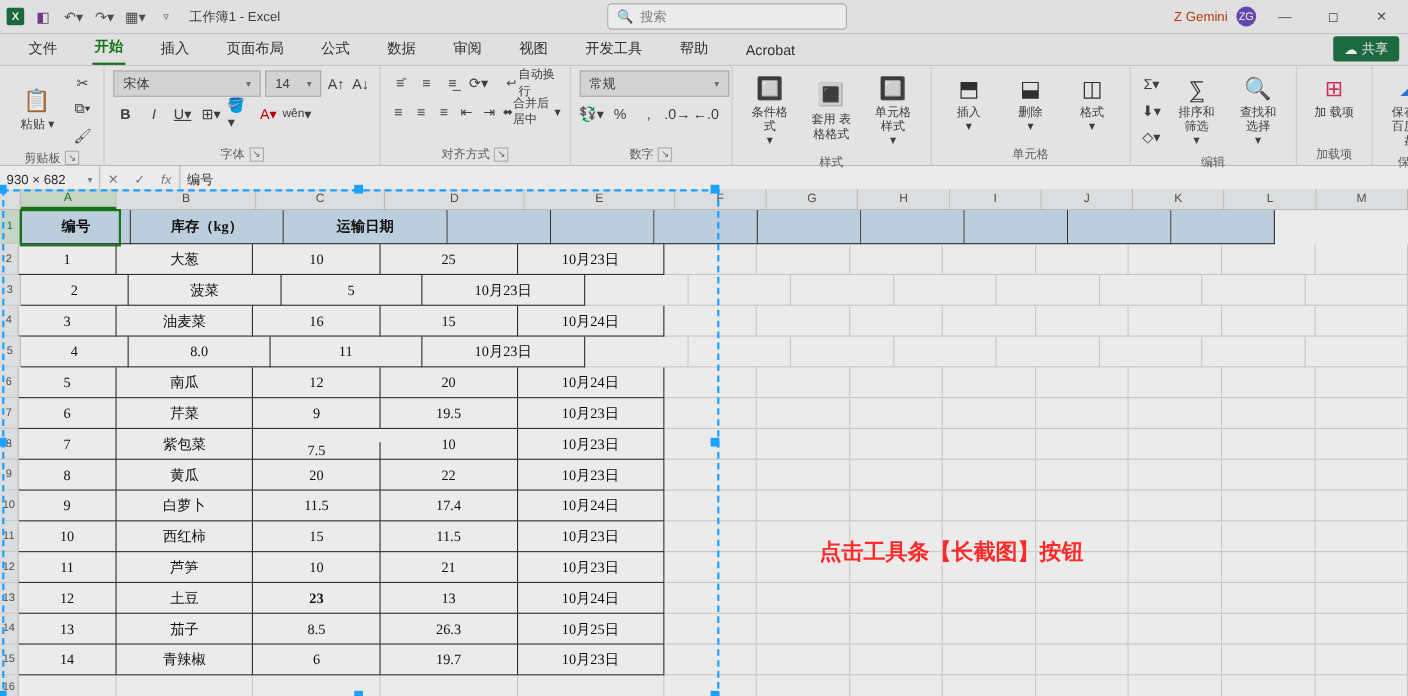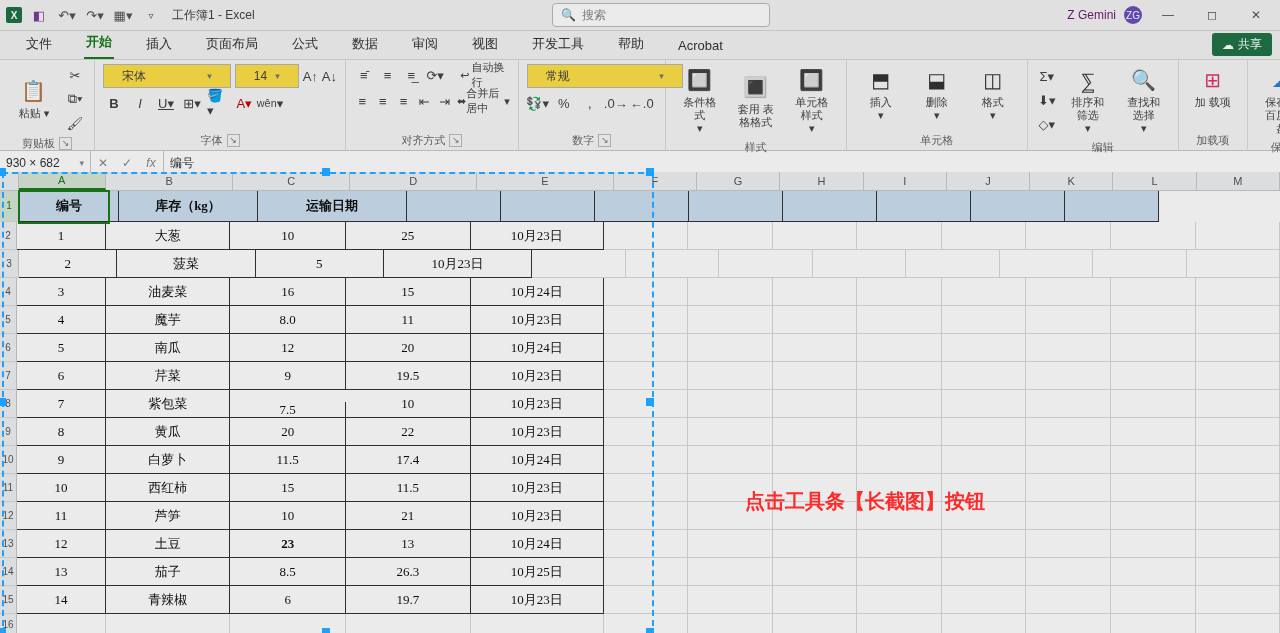--- a/index.html
+++ b/index.html
@@ -29,21 +29,21 @@
   .ribbon { height:90px; background:#f7f7f7; border-bottom:1px solid #c9c9c9; display:flex; align-items:stretch; }
   .rgroup { border-right:1px solid #dcdcdc; padding:4px 8px 2px; display:flex; flex-direction:column; justify-content:space-between; }
   .rgroup-label { text-align:center; font-size:11px; color:#666; padding-top:2px; display:flex; align-items:center; justify-content:center; gap:4px; }
   .dlg-launch { font-size:9px; color:#777; border:1px solid #bbb; width:11px; height:11px; display:inline-flex; align-items:center; justify-content:center; line-height:1; }
   .rrow { display:flex; align-items:center; gap:4px; }
   .rcol { display:flex; flex-direction:column; gap:2px; }
   .bigbtn { display:flex; flex-direction:column; align-items:center; justify-content:center; gap:2px; padding:2px 6px; min-width:40px; }
   .bigbtn .ic { width:28px; height:28px; display:flex; align-items:center; justify-content:center; font-size:20px; }
   .bigbtn .lb { font-size:11px; color:#444; text-align:center; line-height:1.2; }
   .smbtn { width:22px; height:22px; display:inline-flex; align-items:center; justify-content:center; border:0; background:transparent; font-size:13px; color:#444; }
-  .combo { height:22px; border:1px solid #b8b8b8; background:#fde047; display:inline-flex; align-items:center; padding:0 18px; font-size:12px; color:#444; gap:4px; }
+  .combo { height:22px; border:1px solid #b8b8b8; background:#e5e5e5; display:inline-flex; align-items:center; padding:0 8px; font-size:12px; color:#444; gap:4px; }
   .combo .arr { font-size:9px; color:#777; }
 
   
   .formula-row { height:24px; background:#fff; border-bottom:1px solid #c9c9c9; display:flex; align-items:stretch; }
   .namebox { width:78px; border-right:1px solid #c9c9c9; display:flex; align-items:center; padding:0 6px; font-size:12px; color:#333; background:#fff; }
   .fx-btns { display:flex; align-items:center; border-right:1px solid #c9c9c9; }
   .fx-btns span { width:24px; display:inline-flex; align-items:center; justify-content:center; color:#888; font-size:12px; }
   .formula-input { flex:1; display:flex; align-items:center; padding:0 6px; font-size:12px; color:#333; }
 
   
@@ -87,21 +87,21 @@
       <span class="qat-btn" style="font-size:10px">▿</span>
       <span class="tb-title">工作簿1 - Excel</span>
     </div>
     <div class="tb-spacer"></div>
     <div class="search-pill">
       <span>🔍</span>
       <span>搜索</span>
     </div>
     <div class="tb-spacer"></div>
     <div class="tb-right">
-      <span style="font-size:12px;color:#701a75">Z Gemini</span>
+      <span style="font-size:12px;color:#c2410c">Z Gemini</span>
       <span class="avatar">ZG</span>
       <span class="winbtn">—</span>
       <span class="winbtn">◻</span>
       <span class="winbtn">✕</span>
     </div>
   </div>
 
   <div class="ribbon-tabs" id="ribbon-tabs">
     <div class="rtab">文件</div>
       <div class="rtab active">开始</div>
@@ -392,21 +392,20 @@
           <div class="cell" style="width: 85px;"></div>
           <div class="cell" style="width: 85px;"></div>
           <div class="cell" style="width: 85px;"></div>
           <div class="cell" style="width: 85px;"></div>
           <div class="cell" style="width: 85px;"></div>
           <div class="cell" style="width: 85px;"></div>
         </div>
         <div class="row body">
           <div class="rowhdr">5</div>
           <div class="cell in" style="width: 90px;">4</div>
-          <div class="cell in" style="width: 130px;">魔芋</div>
           <div class="cell in" style="width: 120px;">8.0</div>
           <div class="cell in" style="width: 130px;">11</div>
           <div class="cell in" style="width: 140px;">10月23日</div>
           <div class="cell" style="width: 85px;"></div>
           <div class="cell" style="width: 85px;"></div>
           <div class="cell" style="width: 85px;"></div>
           <div class="cell" style="width: 85px;"></div>
           <div class="cell" style="width: 85px;"></div>
           <div class="cell" style="width: 85px;"></div>
           <div class="cell" style="width: 85px;"></div>

